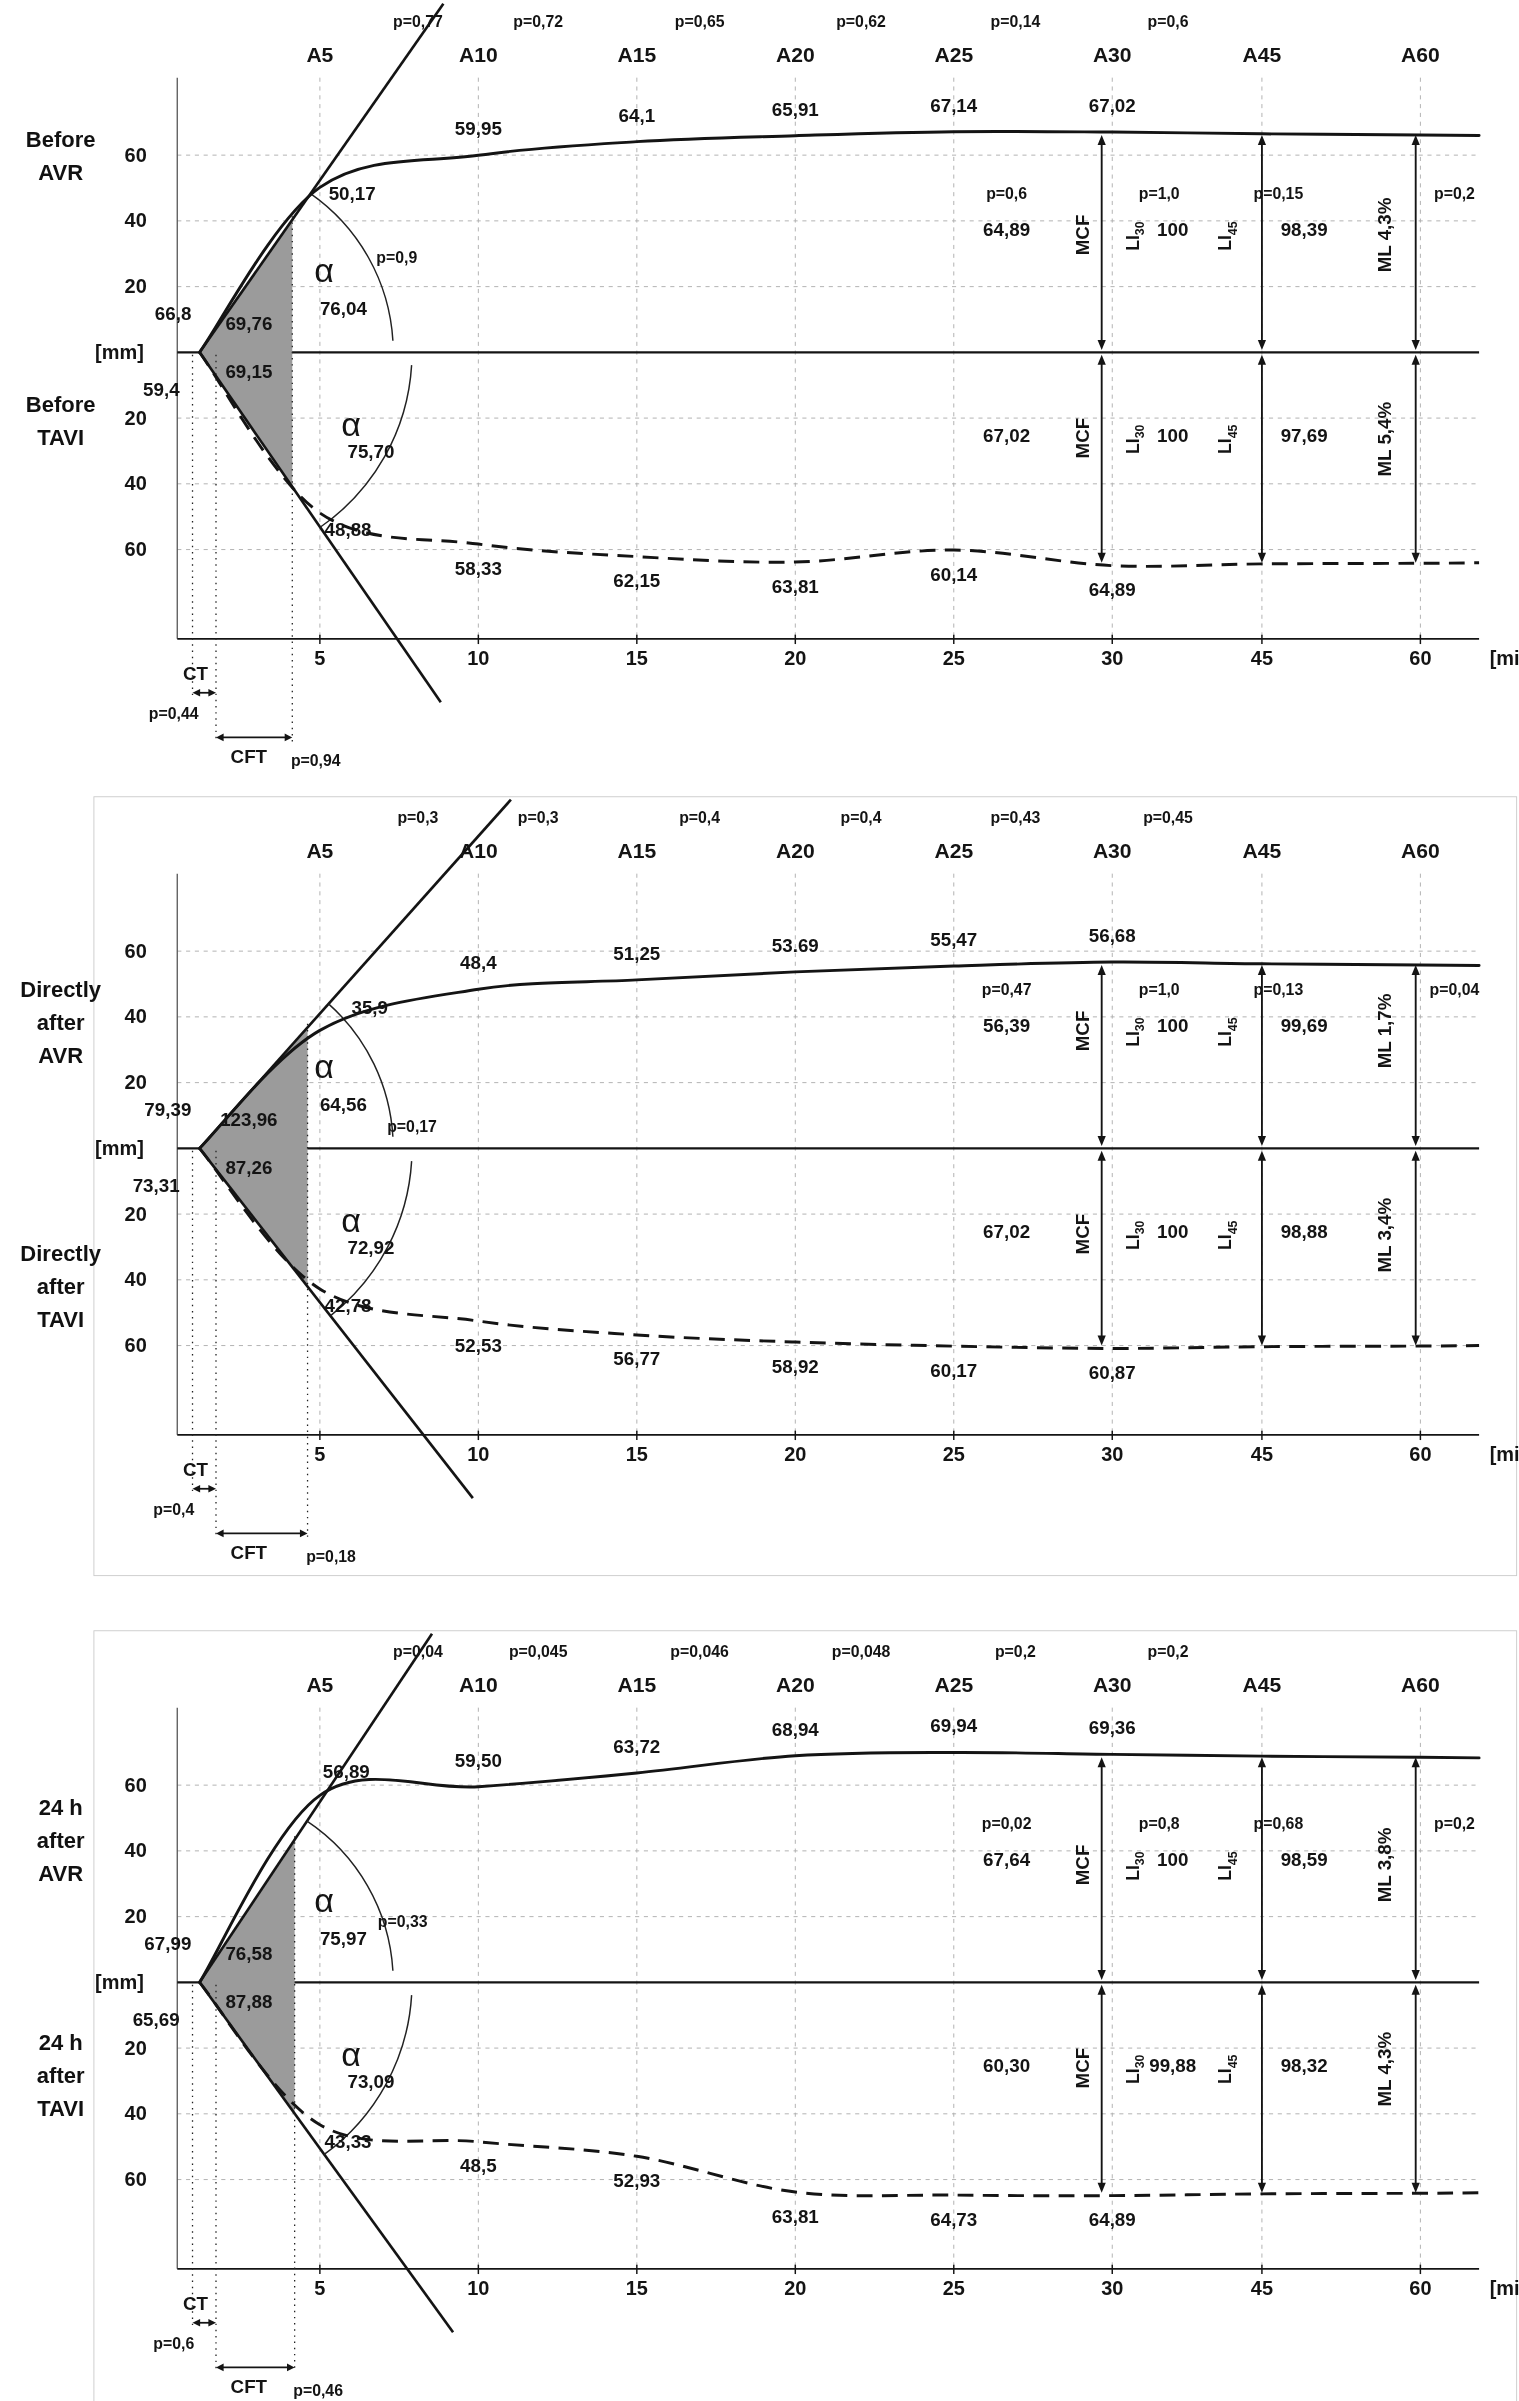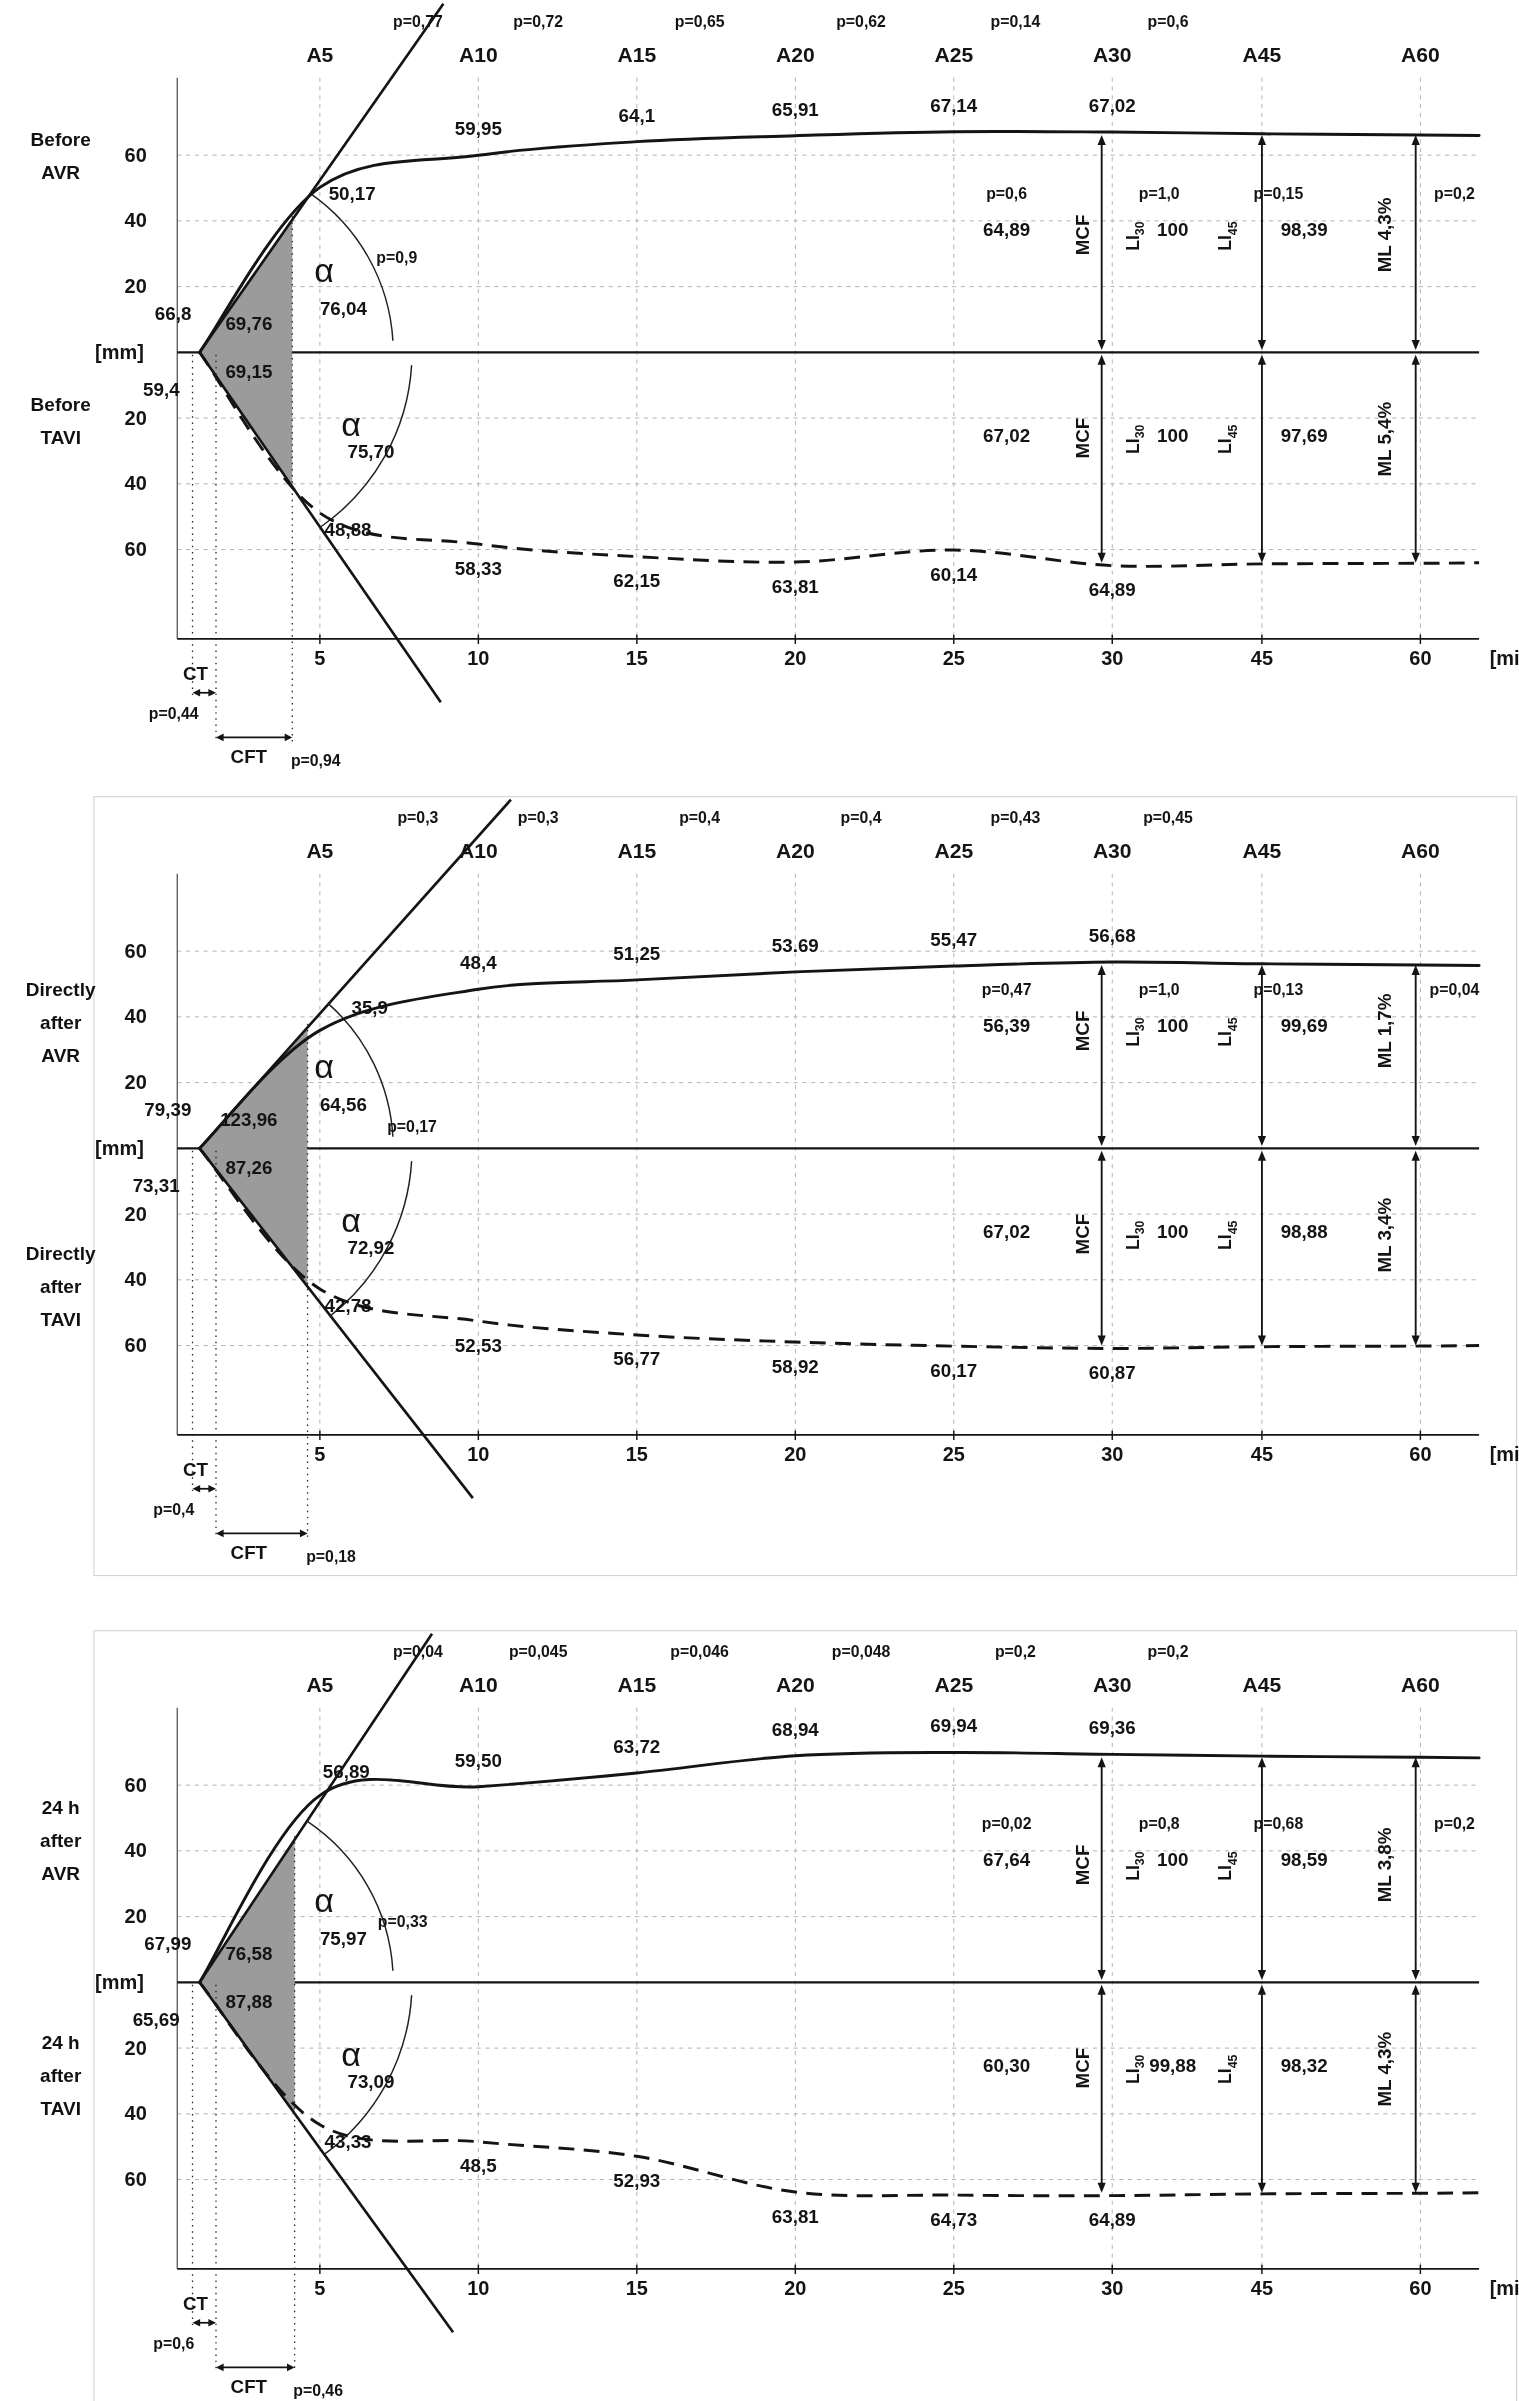--- a/index.html
+++ b/index.html
@@ -1,19 +1,19 @@
 <!DOCTYPE html>
 <html style="font-size:9.4px"><head>
 <meta charset="utf-8">
 <style>
   html,body{margin:0;padding:0;background:#fff;}
   #fig{position:relative;width:1519px;height:2401px;background:#fff;overflow:hidden;
        font-family:"Liberation Sans",sans-serif;color:#141414;}
   .panel{position:absolute;left:0;width:1519px;height:781px;}
-  .glabel{position:absolute;left:4.7px;width:112px;text-align:center;font-size:19px;font-weight:700;
+  .glabel{position:absolute;left:4.7px;width:112px;text-align:center;font-size:22px;font-weight:700;
           line-height:33px;white-space:pre-line;color:#111;}
 </style>
 </head>
 <body>
 
 <div id="fig">
   <div class="panel" id="panel-0" style="top:0px"><svg width="1519" height="781" viewBox="0 0 2588 1330">
         <g stroke="#9a9a9a" stroke-width="1.6" stroke-dasharray="7 8" opacity="0.8">
           <line x1="545" y1="132" x2="545" y2="1088"></line>
           <line x1="815" y1="132" x2="815" y2="1088"></line>

